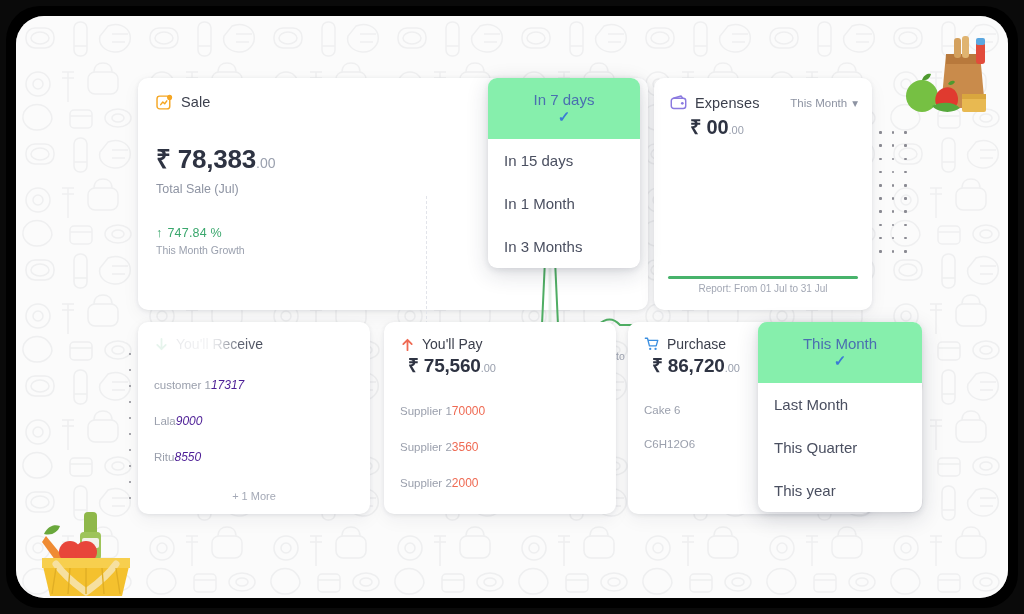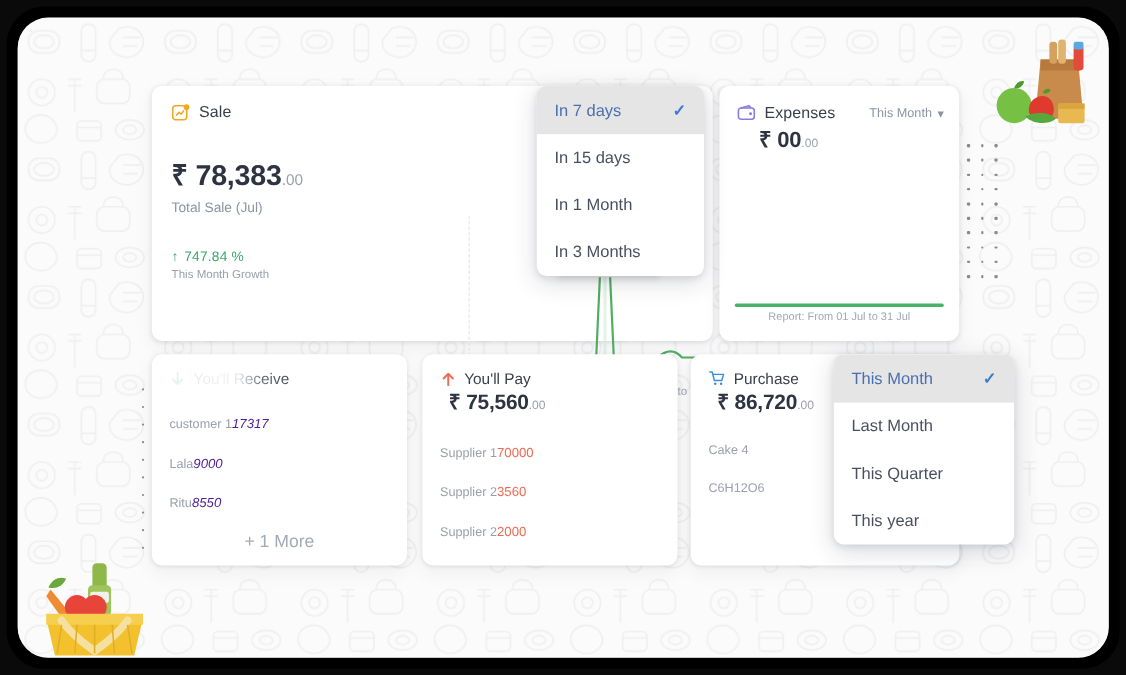--- a/index.html
+++ b/index.html
@@ -144,39 +144,39 @@
     display: flex; align-items: baseline;
     padding: 6px 0;
     margin-top: 10px;
   }
   .mini-row .nm { font-size: 11.5px; color: #9ba0ad; }
   .mini-row .vl { font-size: 12px; }
   .vl.green { color: #4c1d95; font-style: italic; }
   .vl.red   { color: #ef6a53; }
   .more {
     position: absolute; left: 0; right: 0; bottom: 12px;
-    text-align: center; font-size: 16px; color: #a4a9b6; cursor: pointer;
+    text-align: center; font-size: 11px; color: #a4a9b6; cursor: pointer;
   }
 
   
   .menu {
     position: absolute; background: #fff;
     border-radius: 9px;
     box-shadow: 0 6px 22px rgba(30,35,60,.16), 0 2px 6px rgba(30,35,60,.10);
     overflow: hidden; z-index: 40;
   }
   .menu-sale     { left: 472px; top: 62px;  width: 152px; }
   .menu-purchase { left: 742px; top: 306px; width: 164px; }
   .menu-item {
     display: flex; align-items: center; justify-content: space-between;
     padding: 13px 16px; font-size: 15px; color: #4a4f60;
     cursor: pointer;
   }
   .menu-purchase .menu-item { padding: 13px 16px; }
-  .menu-item.selected { background: #e5e5e5; color: #4a6fb0; }
+  .menu-item.selected { background: #86efac; color: #4a6fb0; flex-direction: column; }
   .menu-item .check { color: #3a7bd5; font-size: 15px; font-weight: 700; }
 </style>
 </head>
 <body>
 
 <div id="stage">
  <div class="frame">
   <div class="panel">
 
     <svg class="wallpaper" viewBox="0 0 992 582" preserveAspectRatio="xMidYMid slice" aria-hidden="true">
@@ -419,21 +419,21 @@
         <span class="mini-title">Purchase</span>
       </div>
       <div class="mini-amount">
         <div class="amount">
           <span class="rs">₹</span>
           <span>86,720</span><span class="dec">.00</span>
         </div>
       </div>
       <div class="mini-list">
         <div class="mini-row">
-          <span class="nm">Cake 4</span>
+          <span class="nm">Cake 6</span>
           <span class="vl"></span>
         </div>
         <div class="mini-row">
           <span class="nm">C6H12O6</span>
           <span class="vl"></span>
         </div>
       </div>
     </div>
 
     <div class="menu menu-sale">

